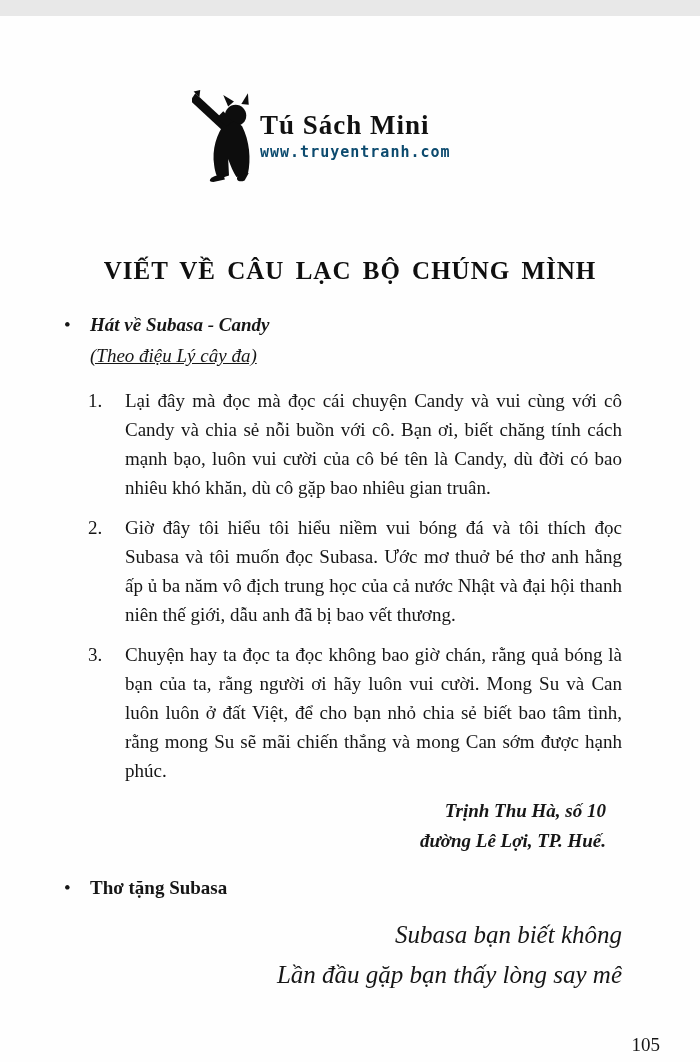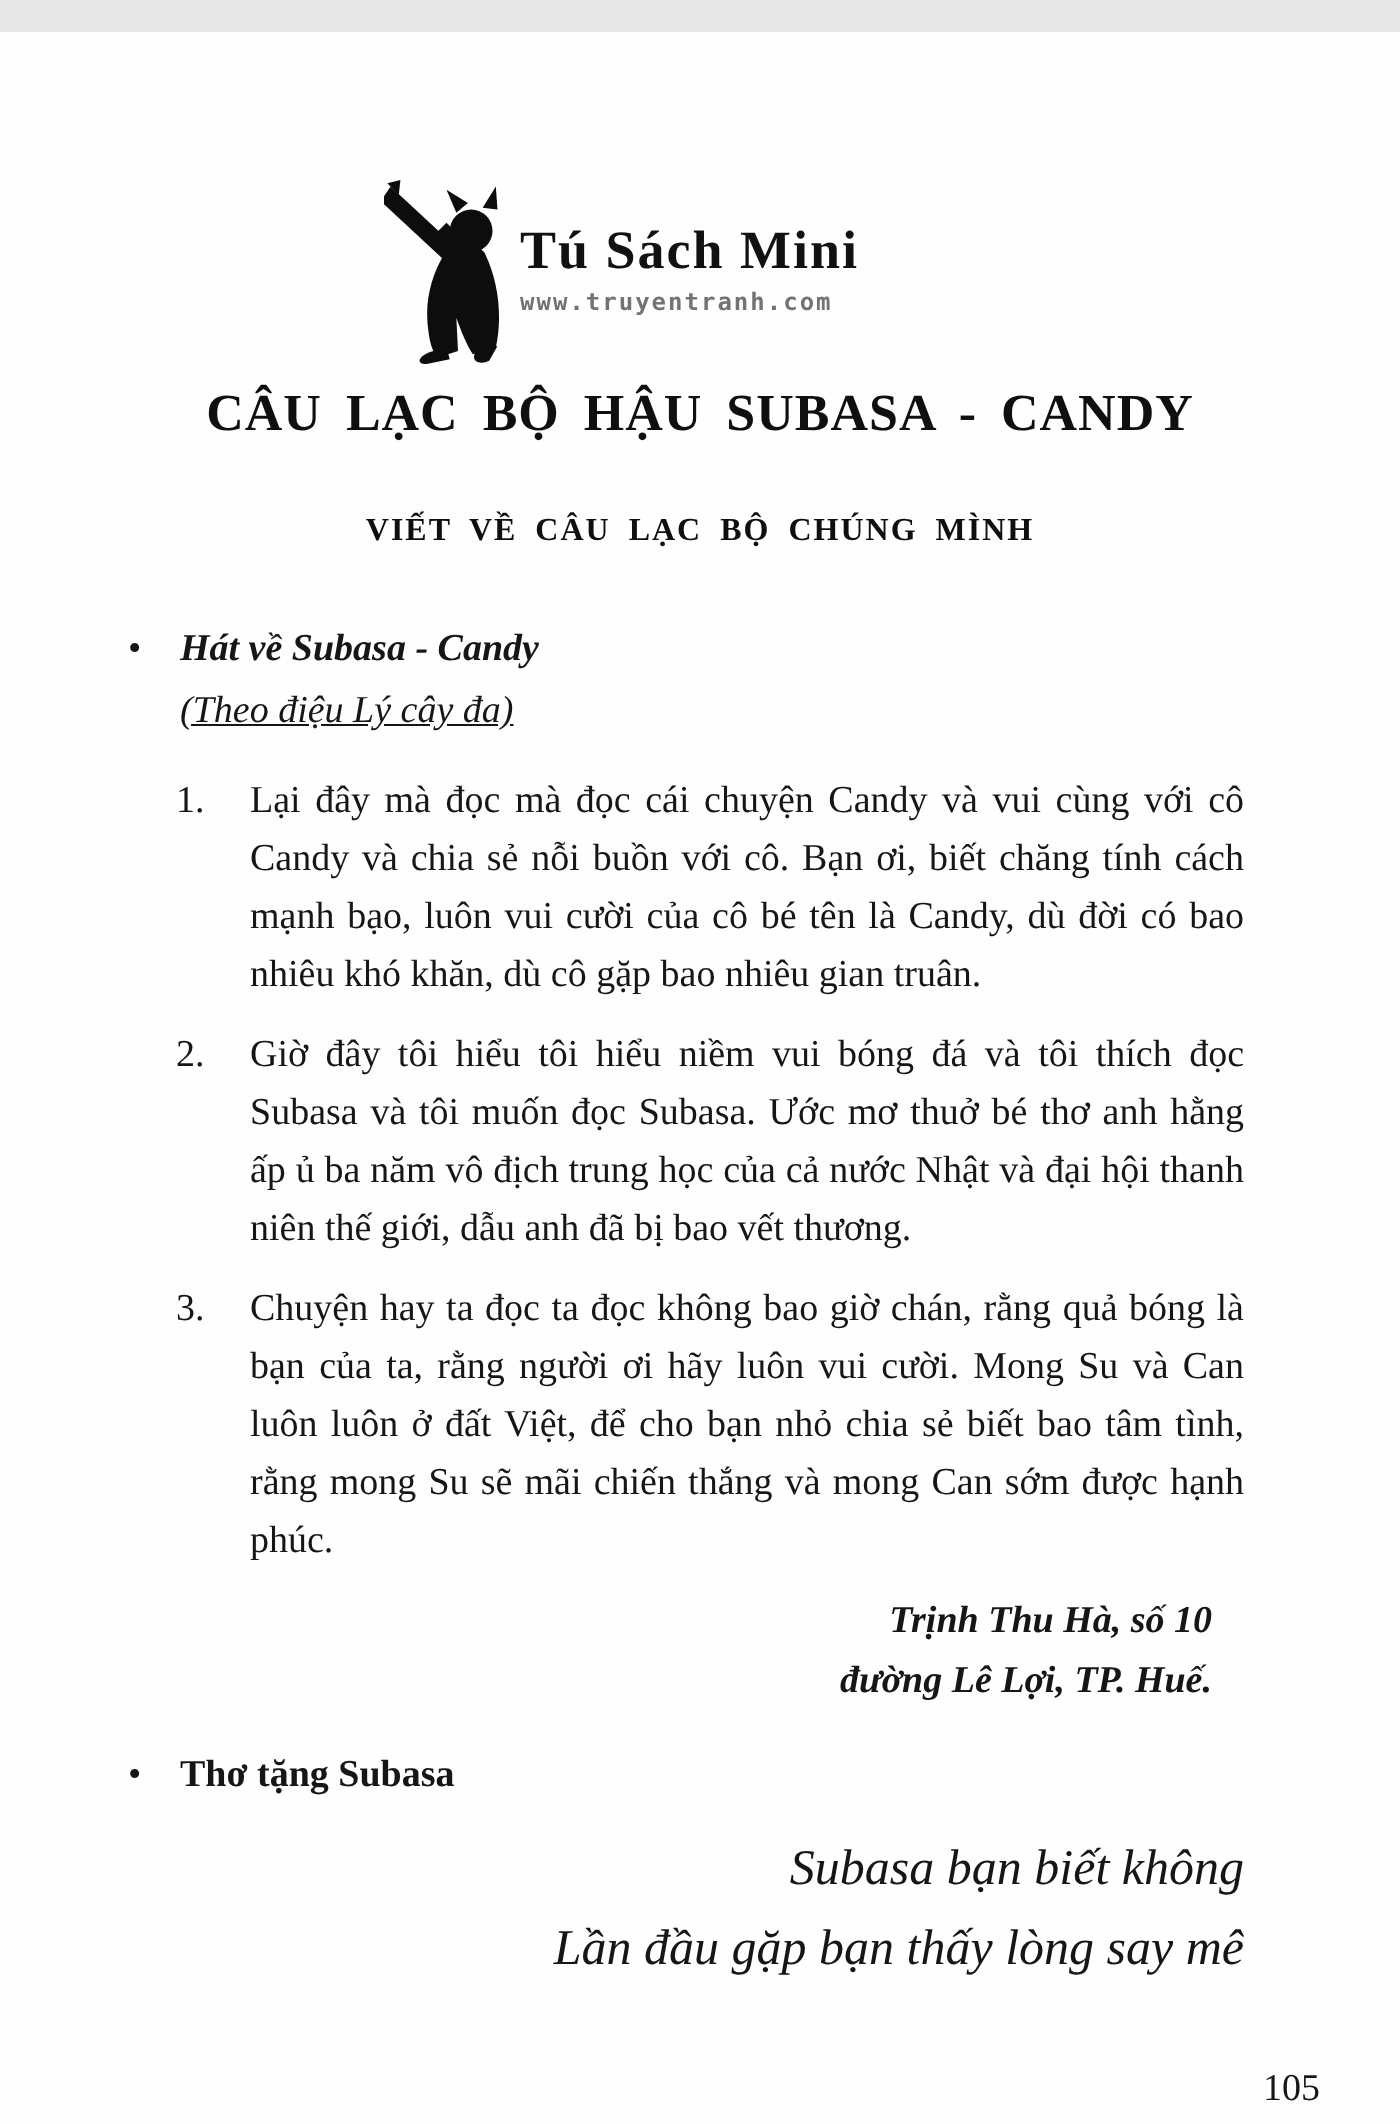--- a/index.html
+++ b/index.html
@@ -20,34 +20,34 @@
   }
   .logo-figure{display:block;width:74px;height:96px;margin-right:-6px;}
   .logo-text{padding-top:24px;}
   .logo-title{
     font-size:27px;font-weight:bold;letter-spacing:1px;
     color:#111;line-height:1;
   }
   .logo-url{
     margin-top:6px;
     font-family:"DejaVu Sans Mono",monospace;
-    font-size:12px;font-weight:bold;letter-spacing:1px;
-    color:#737373;line-height:1;
+    font-size:15px;font-weight:bold;letter-spacing:1px;
+    color:#0c4a6e;line-height:1;
   }
   
   .title{
     position:absolute;top:176px;left:0;right:0;
     margin:0;text-align:center;
     font-size:26px;font-weight:bold;letter-spacing:.5px;word-spacing:5px;
     color:#0f0f0f;
   }
   .subtitle{
     position:absolute;top:241px;left:0;right:0;
     margin:0;text-align:center;
-    font-size:16px;font-weight:bold;letter-spacing:1px;word-spacing:4px;
+    font-size:25px;font-weight:bold;letter-spacing:1px;word-spacing:4px;
     color:#0f0f0f;
   }
   
   .body{
     position:absolute;top:294px;left:64px;right:78px;
     font-size:19px;line-height:29px;
   }
   .bullet-block{display:flex;}
   .bullet{
     width:26px;flex:0 0 26px;
@@ -103,21 +103,20 @@
           <path d="M56 104 C52 110 58 113 64 110 L69 101 Z"></path>
         </g>
       </svg>
     </span>
     <div class="logo-text">
       <div class="logo-title">Tú Sách Mini</div>
       <div class="logo-url">www.truyentranh.com</div>
     </div>
   </header>
 
-  <h1 class="title">CÂU LẠC BỘ HẬU SUBASA - CANDY</h1>
   <h2 class="subtitle">VIẾT VỀ CÂU LẠC BỘ CHÚNG MÌNH</h2>
 
   <div class="body">
 
     <section>
       <div class="bullet-block">
         <span class="bullet">•</span>
         <div>
           <div class="song-heading">Hát về Subasa - Candy</div>
           <div class="tune-note">(Theo điệu Lý cây đa)</div>

